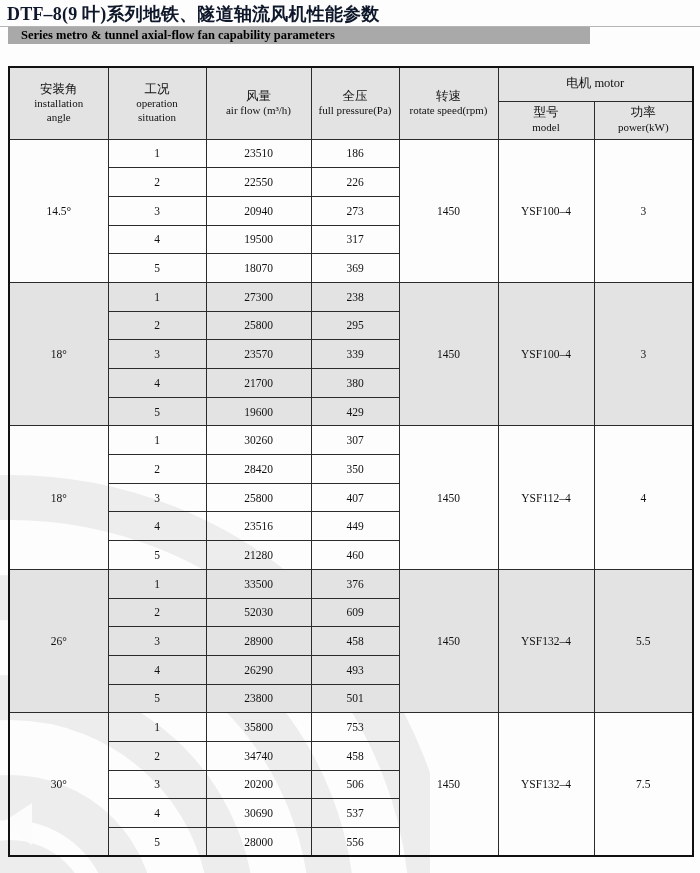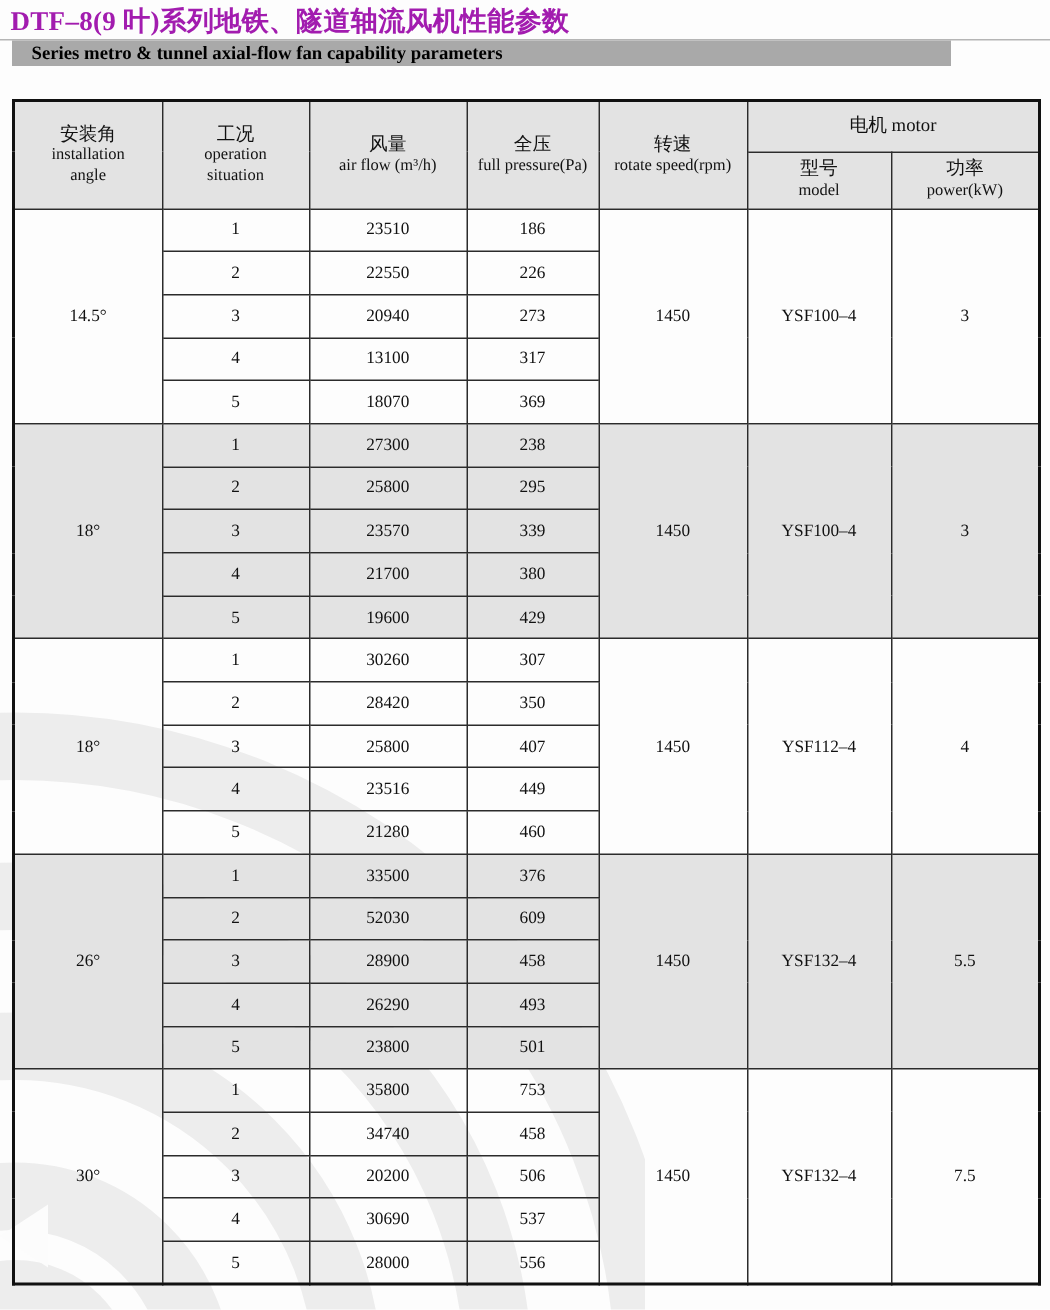--- a/index.html
+++ b/index.html
@@ -37,29 +37,29 @@
     border-top: 21px solid transparent;
     border-bottom: 21px solid transparent;
     border-right: 32px solid #fcfcfc;
   }
 
   
   .title {
     position: absolute; left: 7px; top: 2px; z-index: 2;
     font-family: "Liberation Serif", "DejaVu Serif", serif;
     font-weight: bold; font-size: 18px; letter-spacing: 0.2px;
-    color: #a21caf; white-space: nowrap;
+    color: #0f172a; white-space: nowrap;
   }
   .banner-rule {
     position: absolute; left: 0; top: 26px; z-index: 2;
     width: 700px; border-top: 1px solid #b5b5b5;
   }
   .banner {
     position: absolute; left: 8px; top: 27px; z-index: 2;
-    width: 626px; height: 17px;
+    width: 582px; height: 17px;
     background: #a9a9a9;
     font-weight: bold; font-size: 12.5px; line-height: 17px;
     padding-left: 13px; color: #000; white-space: nowrap;
   }
 
   
   table.spec {
     position: absolute; left: 8px; top: 66px; z-index: 1;
     width: 684px;
     border-collapse: collapse; table-layout: fixed;
@@ -163,21 +163,21 @@
         <td>22550</td>
         <td>226</td>
       </tr>
       <tr>
         <td>3</td>
         <td>20940</td>
         <td>273</td>
       </tr>
       <tr>
         <td>4</td>
-        <td>13100</td>
+        <td>19500</td>
         <td>317</td>
       </tr>
       <tr>
         <td>5</td>
         <td>18070</td>
         <td>369</td>
       </tr>
 
       <tr class="shaded">
         <td rowspan="5">18°</td>

